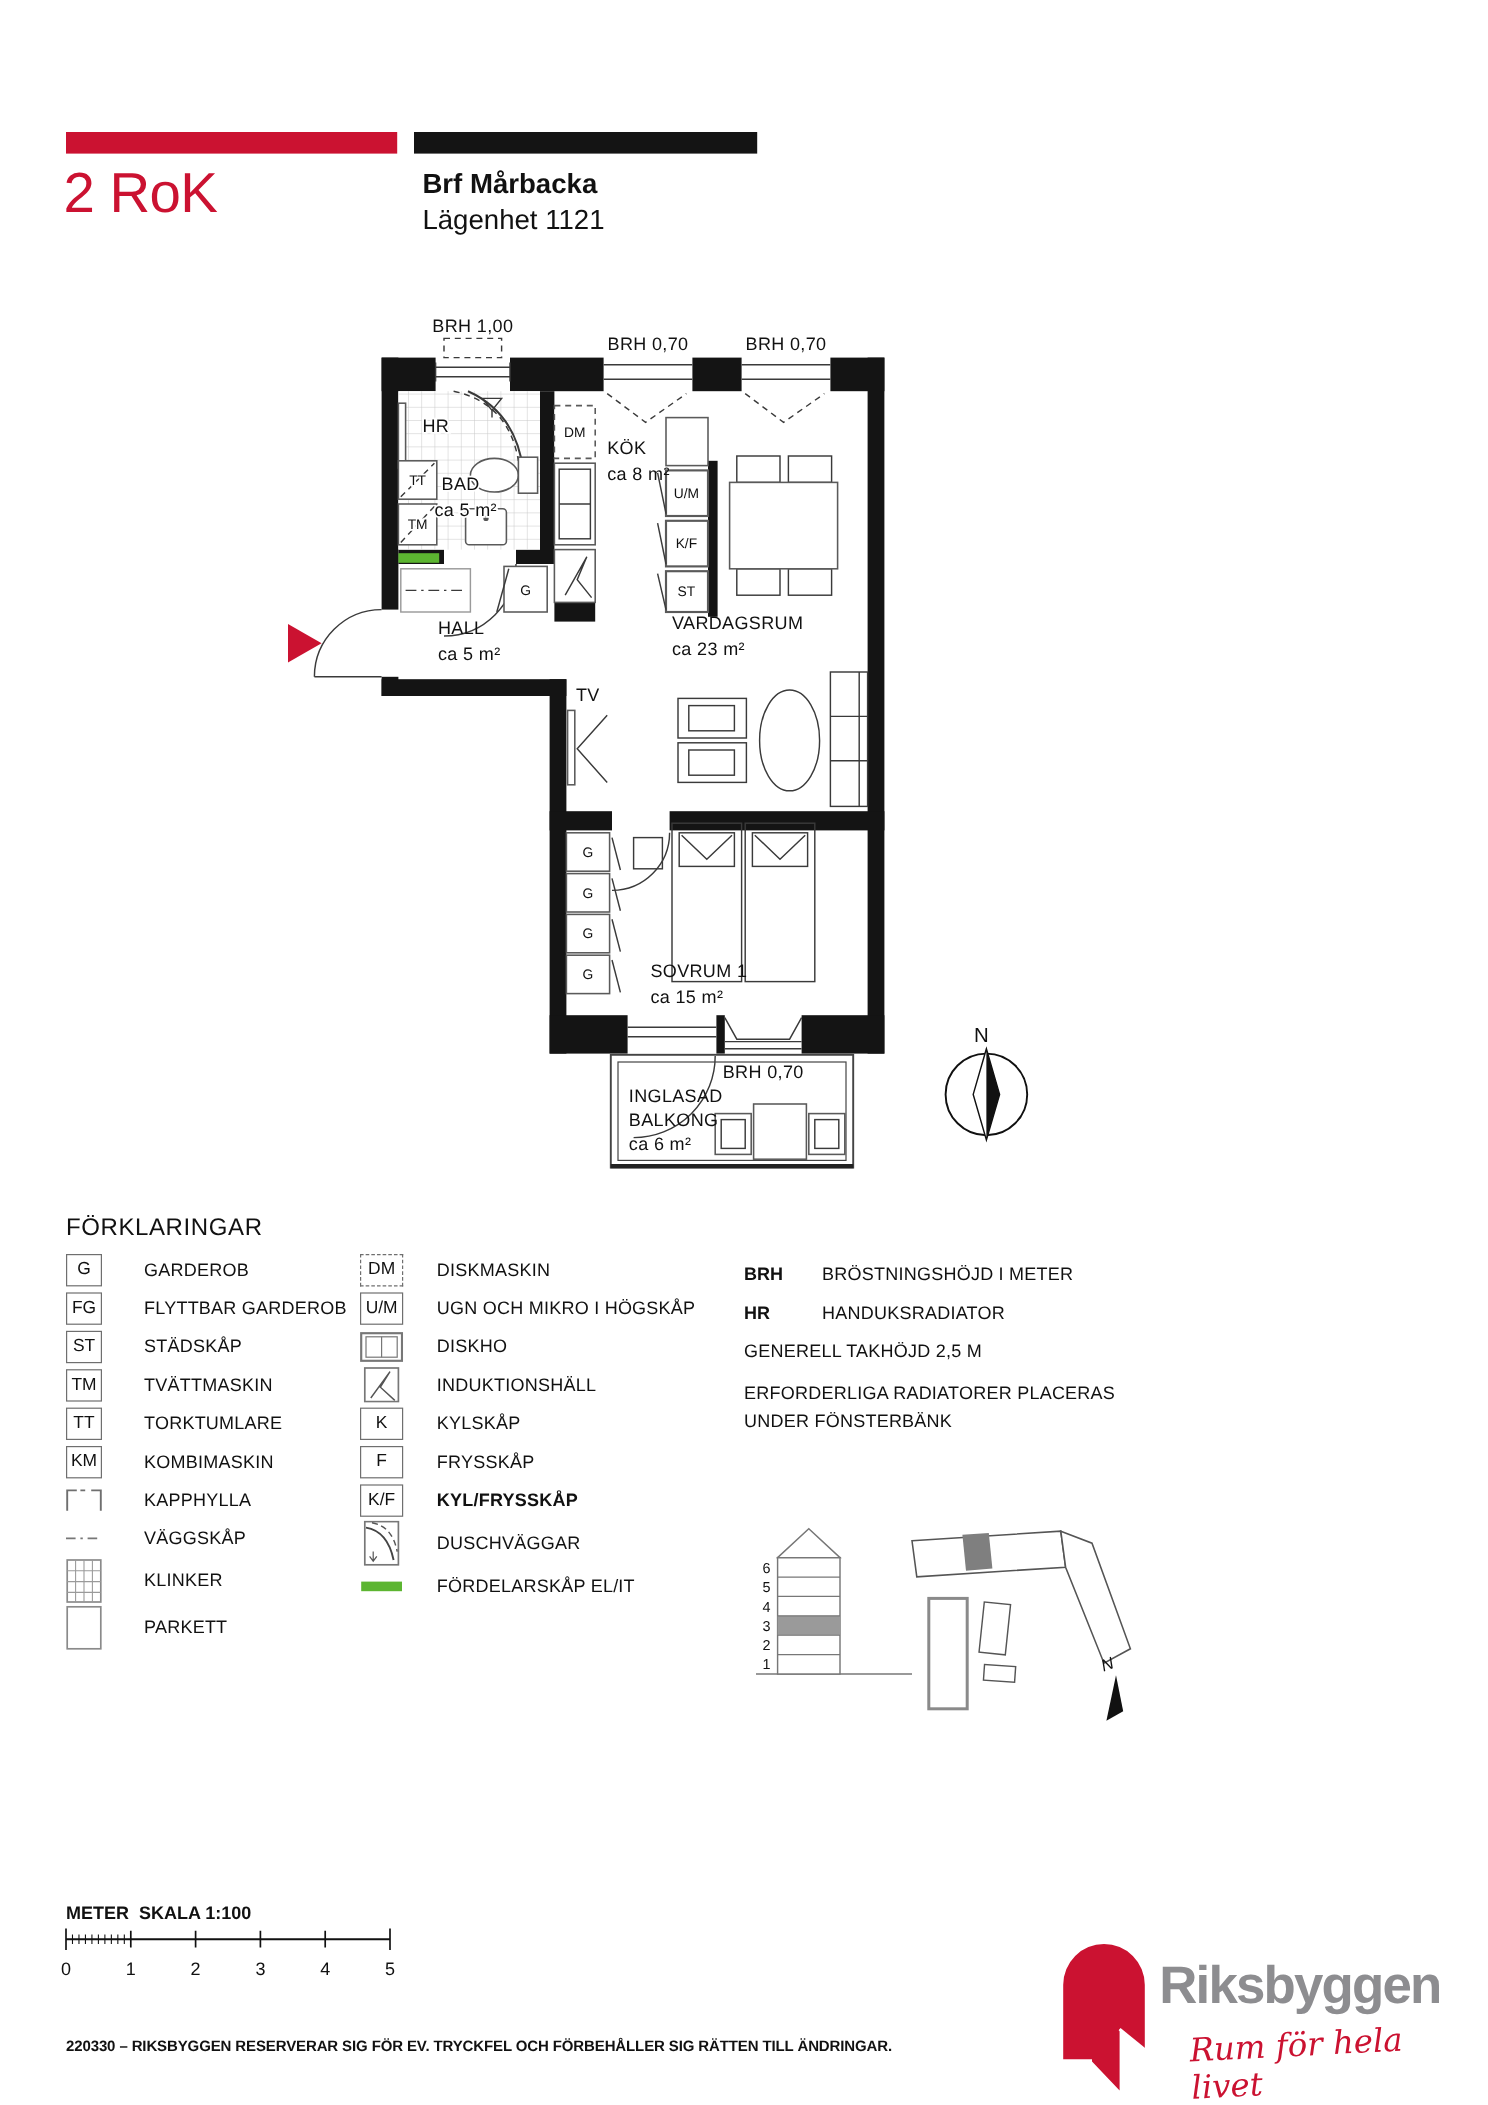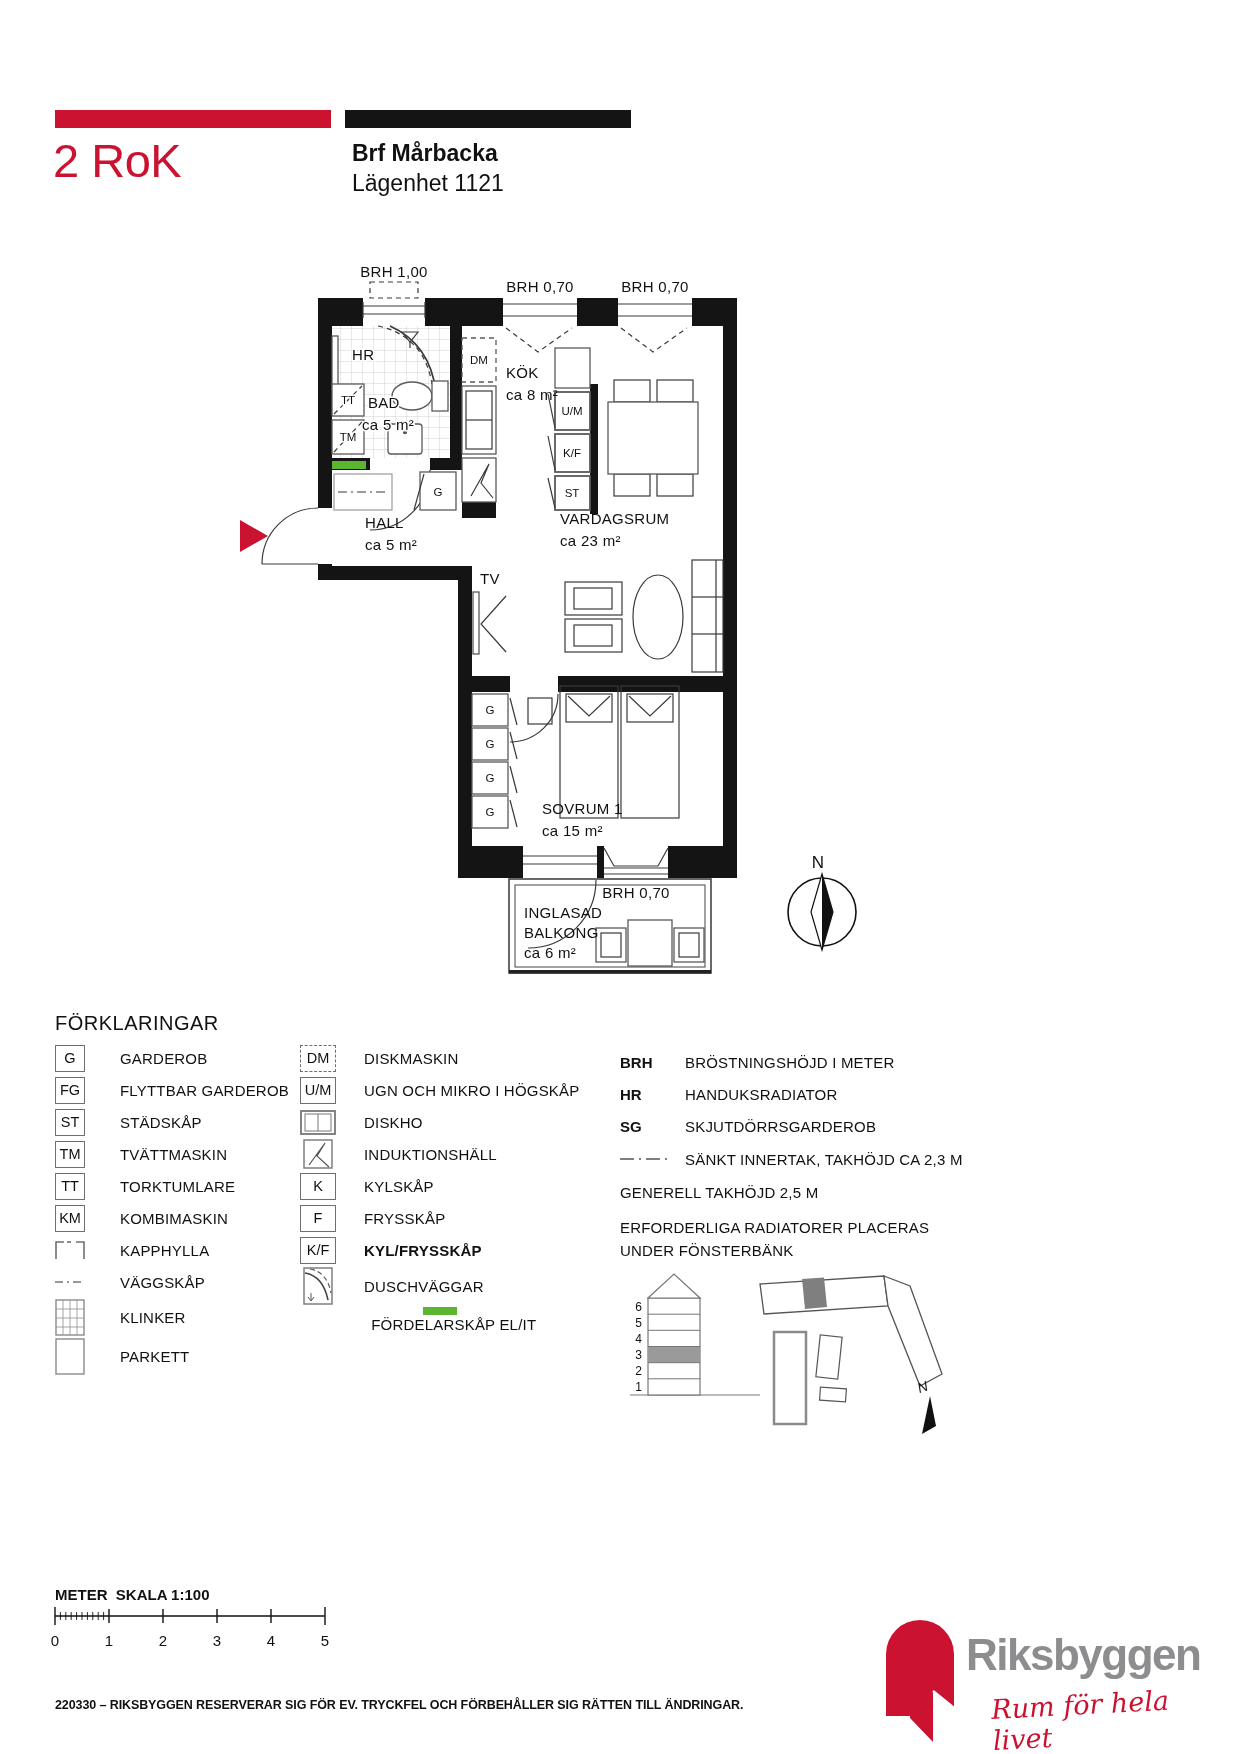--- a/index.html
+++ b/index.html
@@ -398,46 +398,36 @@
     </div>
     <div class="lrow" style="height:40px;">
       <svg width="36" height="38">
         <rect x="4" y="1" width="28" height="36" fill="#fff" stroke="#777" stroke-width="1.4"></rect>
         <path d="M 10 2 Q 27 5 31 26" fill="none" stroke="#555" stroke-width="1.2" stroke-dasharray="5 3"></path>
         <path d="M 5 6 Q 23 9 28 33" fill="none" stroke="#444" stroke-width="1.6"></path>
         <path d="M 11 26 V 33 M 8 30 L 11 34 L 14 30" fill="none" stroke="#555" stroke-width="1"></path>
       </svg>
       <div class="llab" style="margin-left:28px;">DUSCHVÄGGAR</div>
     </div>
-    <div class="lrow" style="height:32px;flex-direction:column;">
+    <div class="lrow" style="height:32px;">
       <svg width="36" height="10">
         <rect x="1" y="1" width="34" height="8" fill="#5cb531"></rect>
       </svg>
       <div class="llab" style="margin-left:28px;">FÖRDELARSKÅP EL/IT</div>
     </div>
   </div>
 
   <div class="abs" style="left:620px;top:1046px;">
     <div class="lrow" style="height:32px;">
       <div class="lterm">BRH</div>
       <div class="llab">BRÖSTNINGSHÖJD I METER</div>
     </div>
     <div class="lrow" style="height:32px;">
       <div class="lterm">HR</div>
       <div class="llab">HANDUKSRADIATOR</div>
-    </div>
-    <div class="lrow" style="height:32px;">
-      <div class="lterm">SG</div>
-      <div class="llab">SKJUTDÖRRSGARDEROB</div>
-    </div>
-    <div class="lrow" style="height:34px;">
-      <svg width="52" height="10" style="margin-right:13px;">
-        <line x1="0" y1="5" x2="52" y2="5" stroke="#555" stroke-width="1.6" stroke-dasharray="14 5 2 5"></line>
-      </svg>
-      <div class="llab">SÄNKT INNERTAK, TAKHÖJD CA 2,3 M</div>
     </div>
     <div class="note" style="margin-top:8px;">GENERELL TAKHÖJD 2,5 M</div>
     <div class="note" style="margin-top:16px;line-height:1.5;">
       <div>ERFORDERLIGA RADIATORER PLACERAS</div>
       <div>UNDER FÖNSTERBÄNK</div>
     </div>
   </div>
 
   <svg class="abs" style="left:612px;top:1262px;" width="150" height="145" viewBox="0 0 150 145">
     <line x1="18" y1="133" x2="148" y2="133" stroke="#777" stroke-width="1.2"></line>

